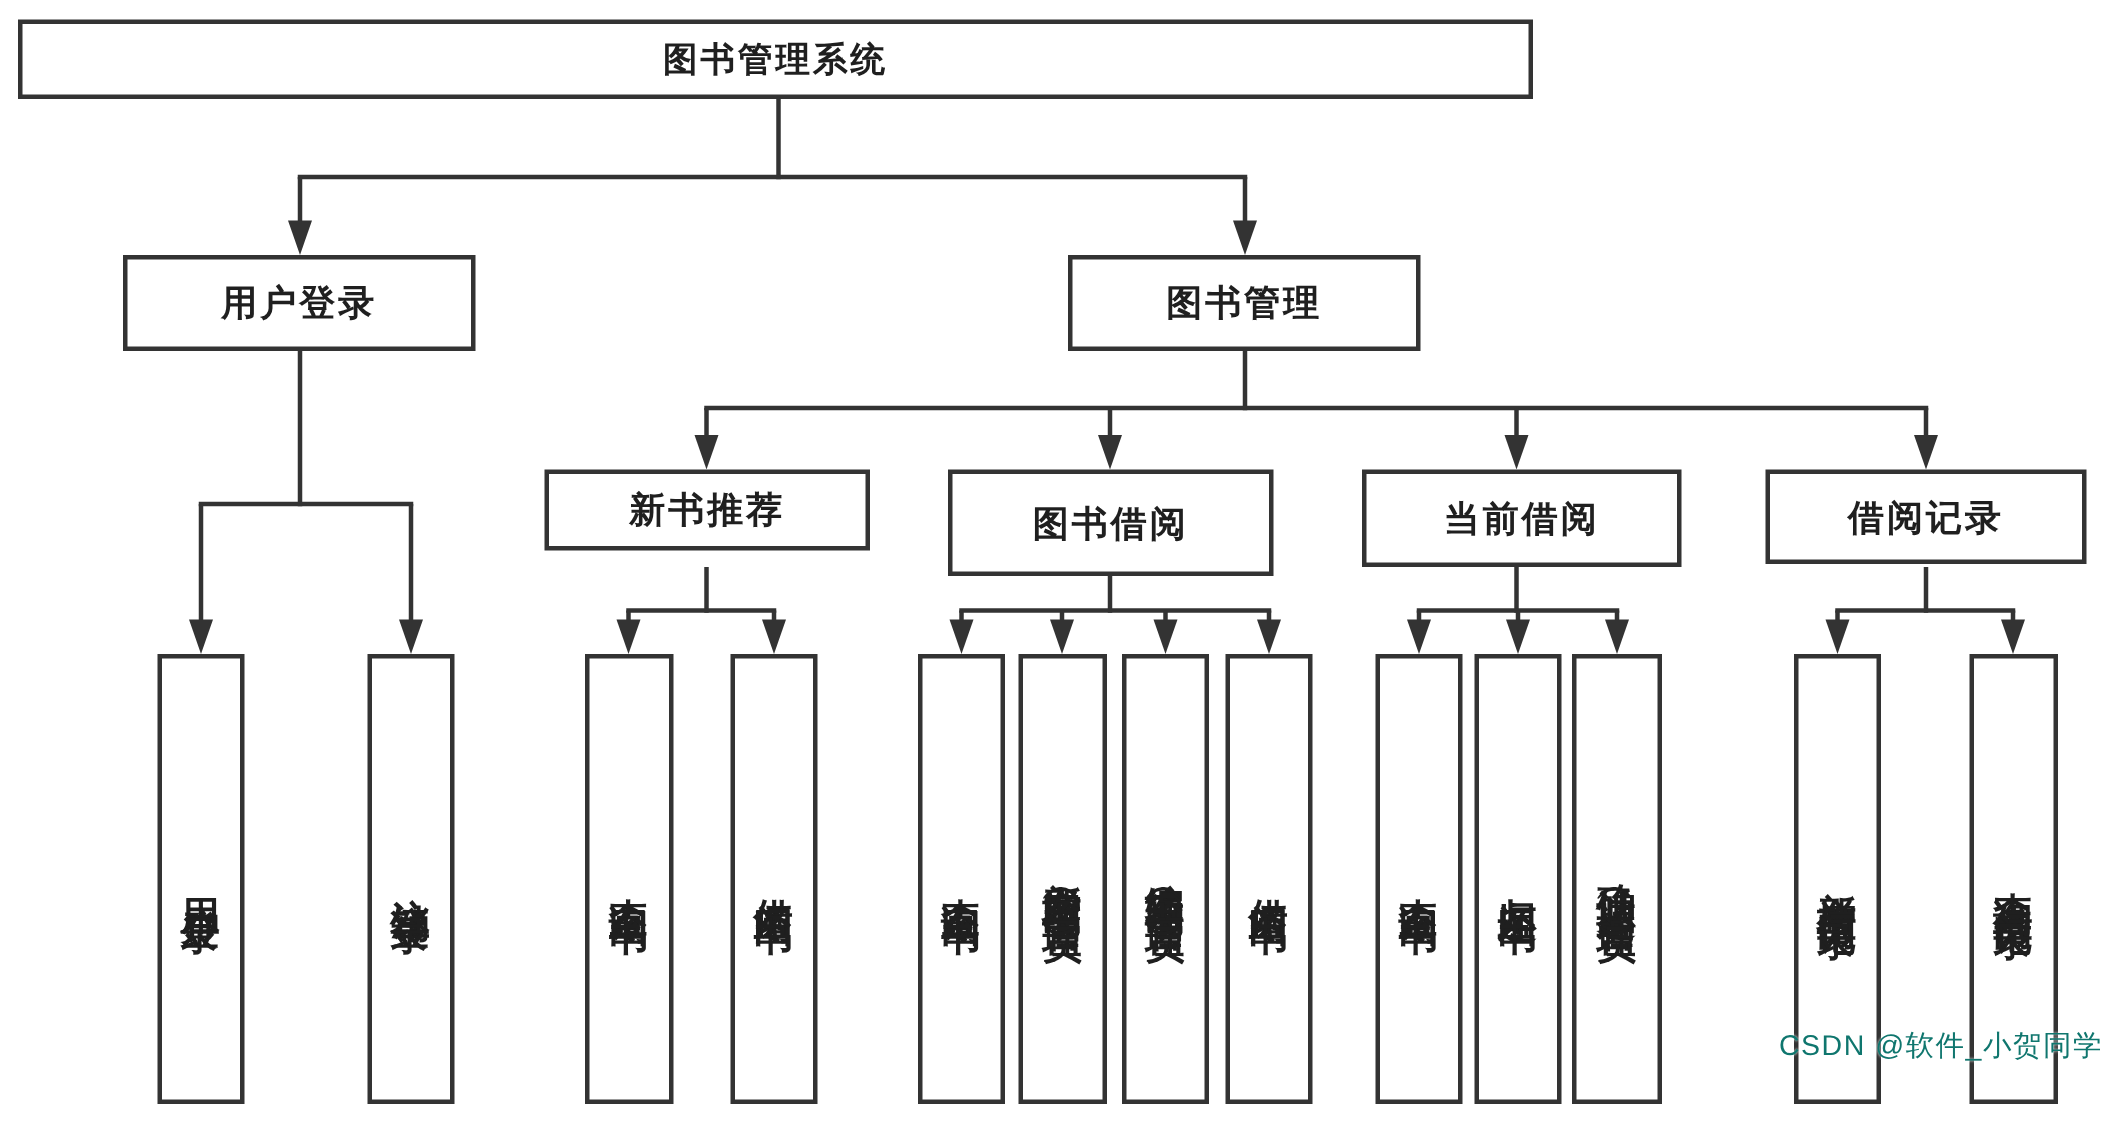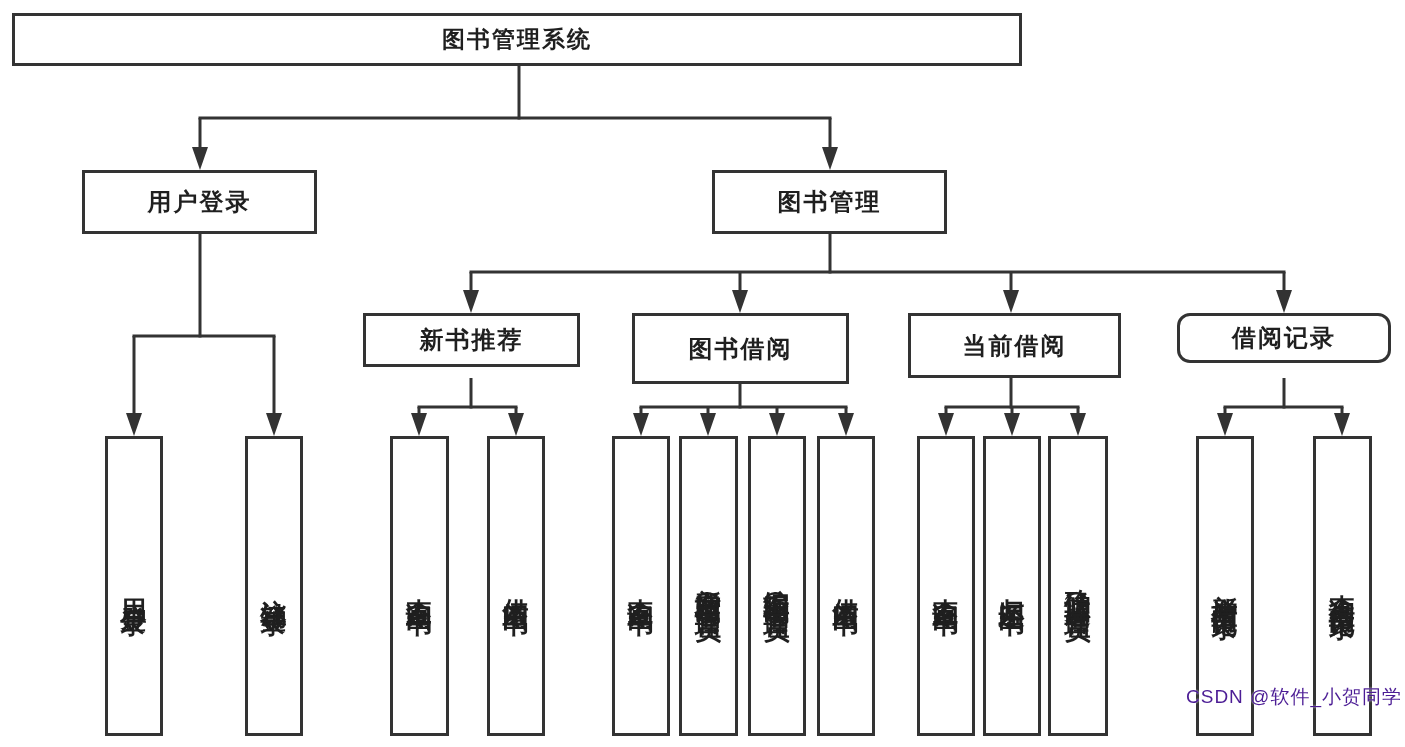--- a/index.html
+++ b/index.html
@@ -41,41 +41,41 @@
     letter-spacing: 4px;
     white-space: nowrap;
   }
   
   .g-root { left: 12px;   top: 13px;  width: 1010px; height: 53px; }
   .g-l2a  { left: 82px;   top: 170px; width: 235px;  height: 64px; }
   .g-l2b  { left: 712px;  top: 170px; width: 235px;  height: 64px; }
   .g-l3a  { left: 363px;  top: 313px; width: 217px;  height: 54px; }
   .g-l3b  { left: 632px;  top: 313px; width: 217px;  height: 71px; }
   .g-l3c  { left: 908px;  top: 313px; width: 213px;  height: 65px; }
-  .g-l3d  { left: 1177px; top: 313px; width: 214px;  height: 50px; border-radius: 13px; }
+  .g-l3d  { left: 1177px; top: 313px; width: 214px;  height: 63px; }
   .g-f1   { left: 105px;  top: 436px; width: 58px;   height: 300px; }
   .g-f2   { left: 245px;  top: 436px; width: 58px;   height: 300px; }
   .g-f3   { left: 390px;  top: 436px; width: 59px;   height: 300px; }
   .g-f4   { left: 487px;  top: 436px; width: 58px;   height: 300px; }
   .g-f5   { left: 612px;  top: 436px; width: 58px;   height: 300px; }
   .g-f6   { left: 679px;  top: 436px; width: 59px;   height: 300px; }
   .g-f7   { left: 748px;  top: 436px; width: 58px;   height: 300px; }
   .g-f8   { left: 817px;  top: 436px; width: 58px;   height: 300px; }
   .g-f9   { left: 917px;  top: 436px; width: 58px;   height: 300px; }
   .g-f10  { left: 983px;  top: 436px; width: 58px;   height: 300px; }
   .g-f11  { left: 1048px; top: 436px; width: 60px;   height: 300px; }
   .g-f12  { left: 1196px; top: 436px; width: 58px;   height: 300px; }
   .g-f13  { left: 1313px; top: 436px; width: 59px;   height: 300px; }
   #watermark {
     position: absolute;
     left: 1186px;
     top: 684px;
     font-size: 19px;
     letter-spacing: 1px;
-    color: #4c1d95;
+    color: #0f766e;
     white-space: nowrap;
     z-index: 5;
     text-shadow: 0 0 2px #ffffff;
   }
   svg line, svg path { stroke: #333333; stroke-width: 3; fill: none; }
   svg polygon { fill: #333333; stroke: none; }
 </style>
 </head>
 <body>
 

